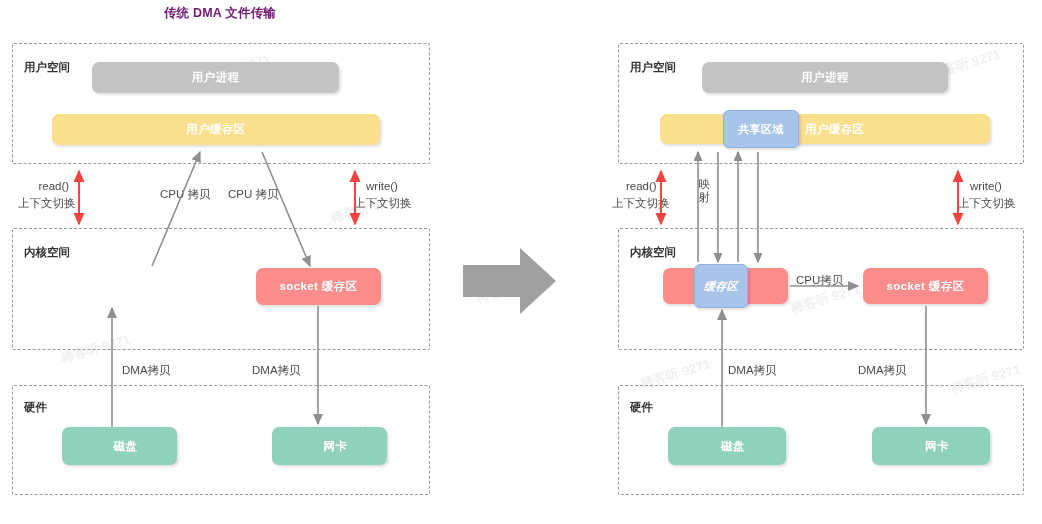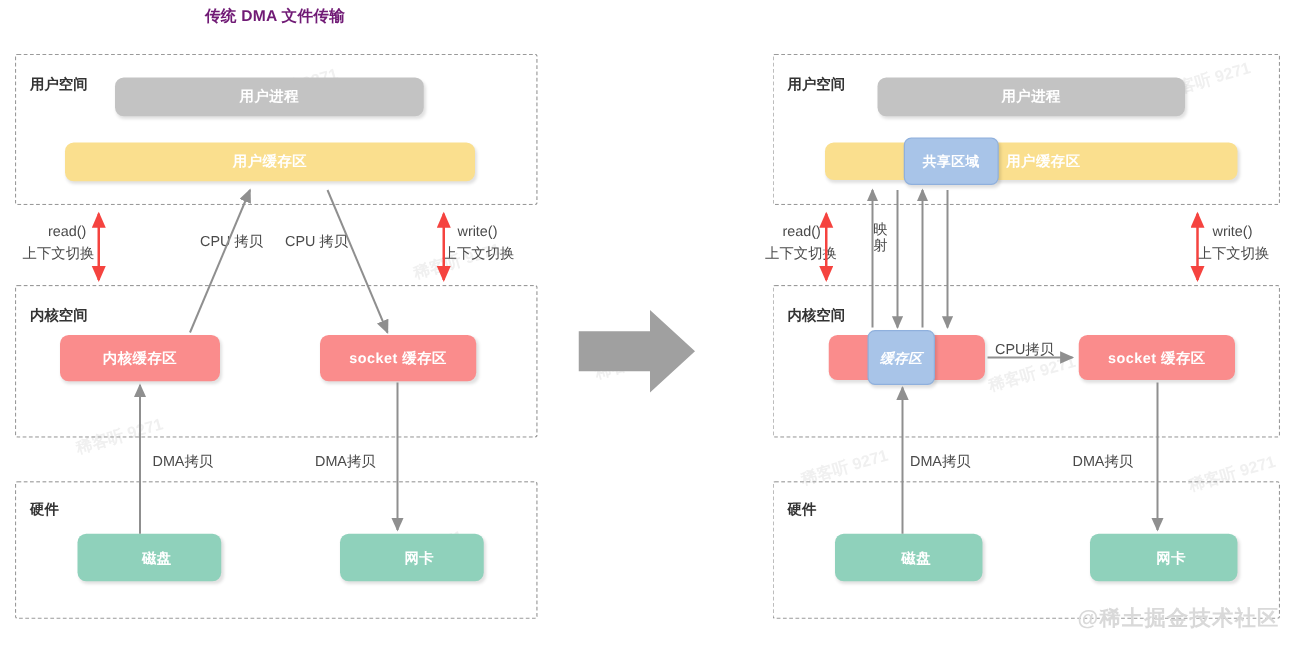--- a/index.html
+++ b/index.html
@@ -111,21 +111,20 @@
     <div class="region" style="left:12px;top:228px;width:418px;height:122px;"></div>
     <div class="region-label" style="left:24px;top:245px;">内核空间</div>
 
     <div class="region" style="left:12px;top:385px;width:418px;height:110px;"></div>
     <div class="region-label" style="left:24px;top:400px;">硬件</div>
 
     <div class="block blk-gray" style="left:92px;top:62px;width:247px;height:31px;">用户进程</div>
 
     <div class="block blk-yellow" style="left:52px;top:114px;width:328px;height:31px;">用户缓存区</div>
 
-    <div class="block blk-red" style="left:48px;top:268px;width:128px;height:37px;">内核缓存区</div>
 
     <div class="block blk-red" style="left:256px;top:268px;width:125px;height:37px;">socket 缓存区</div>
 
     <div class="block blk-green" style="left:62px;top:427px;width:115px;height:38px;">磁盘</div>
 
     <div class="block blk-green" style="left:272px;top:427px;width:115px;height:38px;">网卡</div>
 
     <div class="anno" style="left:18px;top:178px;text-align:center;">
       <span style="display:block;padding-left:14px;">read()</span>
       <span style="display:block;">上下文切换</span>
@@ -232,15 +231,14 @@
 
     <line x1="722" y1="427" x2="722" y2="310" stroke="#8f8f8f" stroke-width="1.6" marker-end="url(#ah-gray)"></line>
 
     <line x1="926" y1="306" x2="926" y2="424" stroke="#8f8f8f" stroke-width="1.6" marker-end="url(#ah-gray)"></line>
 
     <line x1="661" y1="171" x2="661" y2="224" stroke="#f5433f" stroke-width="2" marker-start="url(#ah-red-s)" marker-end="url(#ah-red-e)"></line>
 
     <line x1="958" y1="171" x2="958" y2="224" stroke="#f5433f" stroke-width="2" marker-start="url(#ah-red-s)" marker-end="url(#ah-red-e)"></line>
   </svg>
 
-  <div class="watermark" style="left:862px;top:483px;">@稀土掘金技术社区</div>
 
 </div>
 
 </body></html>

